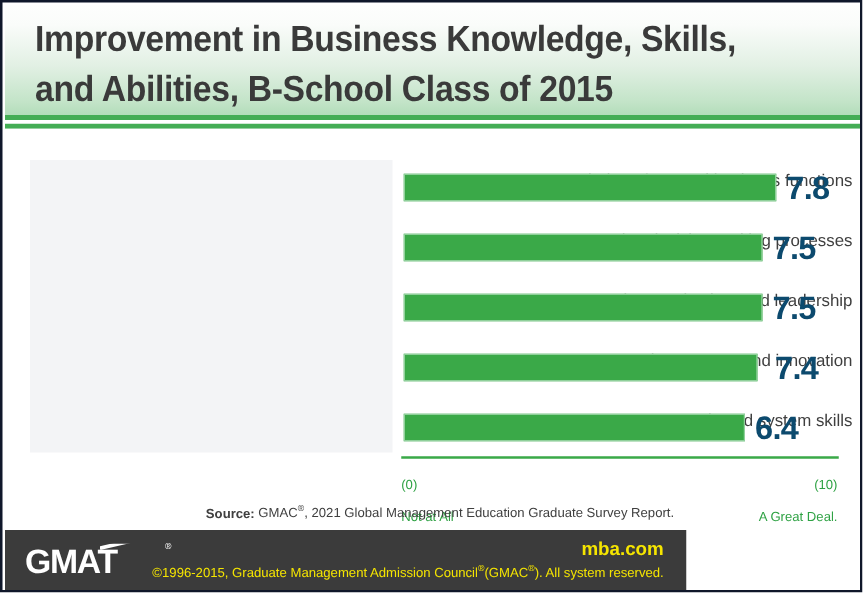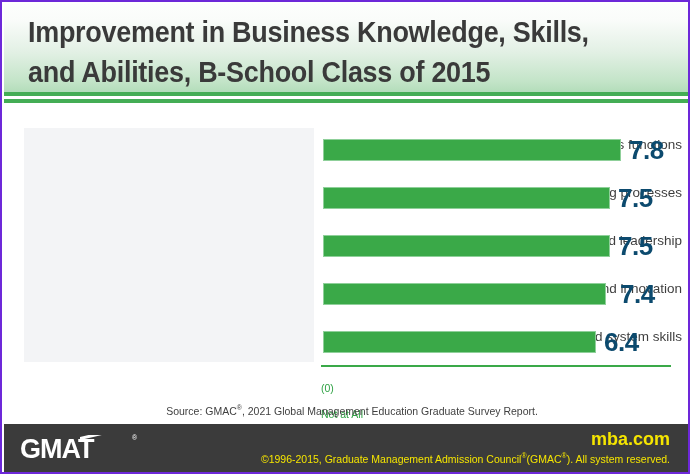--- a/index.html
+++ b/index.html
@@ -8,21 +8,21 @@
     background: #ffffff;
   }
   body {
     font-family: "Liberation Sans", sans-serif;
   }
   #poster {
     position: relative;
     width: 690px;
     height: 474px;
     box-sizing: border-box;
-    border: 2px solid #6d28d9;
+    border: 2px solid #0f172a;
     background: #ffffff;
     overflow: hidden;
   }
 
   
   #header {
     position: absolute;
     left: 2px;
     top: 2px;
     width: 686px;
@@ -135,29 +135,29 @@
   #source {
     position: absolute;
     left: 2px;
     top: 399px;
     width: 686px;
     text-align: center;
     font-size: 10.5px;
     color: #3f3f3f;
     line-height: 14px;
   }
-  #source b { font-weight: normal; margin-left: 10px; }
+  #source b { font-weight: bold; margin-left: 10px; }
   #source sup { font-size: 7px; vertical-align: super; }
 
   
   #footer {
     position: absolute;
     left: 2px;
     top: 422px;
-    width: 684px;
+    width: 545px;
     height: 50px;
     background: #3b3b3b;
   }
   #gmat-logo {
     position: absolute;
     left: 16px;
     top: 8px;
     width: 130px;
     height: 34px;
   }
@@ -195,21 +195,21 @@
     position: absolute;
     left: 112px;
     top: 2px;
     font-size: 7px;
     color: #ffffff;
   }
   #mba {
     position: absolute;
     right: 18px;
     top: 7px;
-    font-size: 18px;
+    font-size: 15px;
     font-weight: bold;
     color: #f5e500;
     line-height: 17px;
   }
   #copyright {
     position: absolute;
     right: 18px;
     top: 25px;
     font-size: 10.5px;
     color: #f5e500;
@@ -264,20 +264,24 @@
       <div class="bar-value" style="left:281px;">6.4</div>
     </div>
 
     <div id="axis-line"></div>
 
     <div class="axis-cap" id="axis-left">
       <span>(0)</span><br>
       <span>Not at All</span>
     </div>
 
+    <div class="axis-cap" id="axis-right">
+      <span>(10)</span><br>
+      <span>A Great Deal.</span>
+    </div>
 
   </div>
 
   <div id="source">
     <b>Source:</b><span> GMAC</span><sup>®</sup><span>, 2021 Global Management Education Graduate Survey Report.</span>
   </div>
 
   <div id="footer">
     <div id="gmat-logo">
       <span class="word">GMAT</span>

